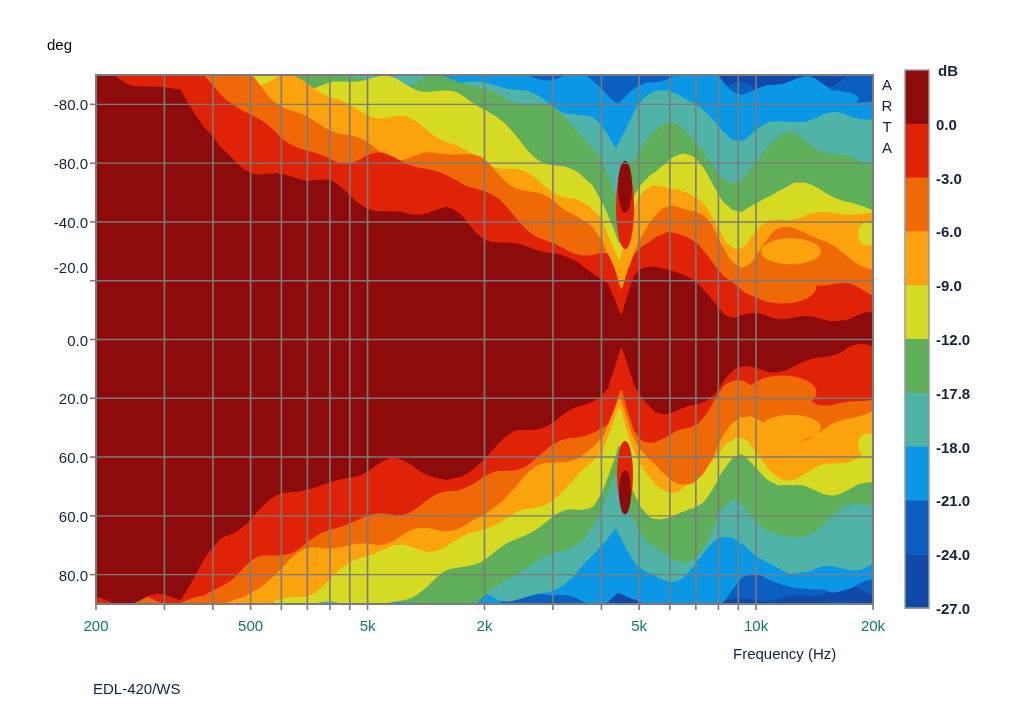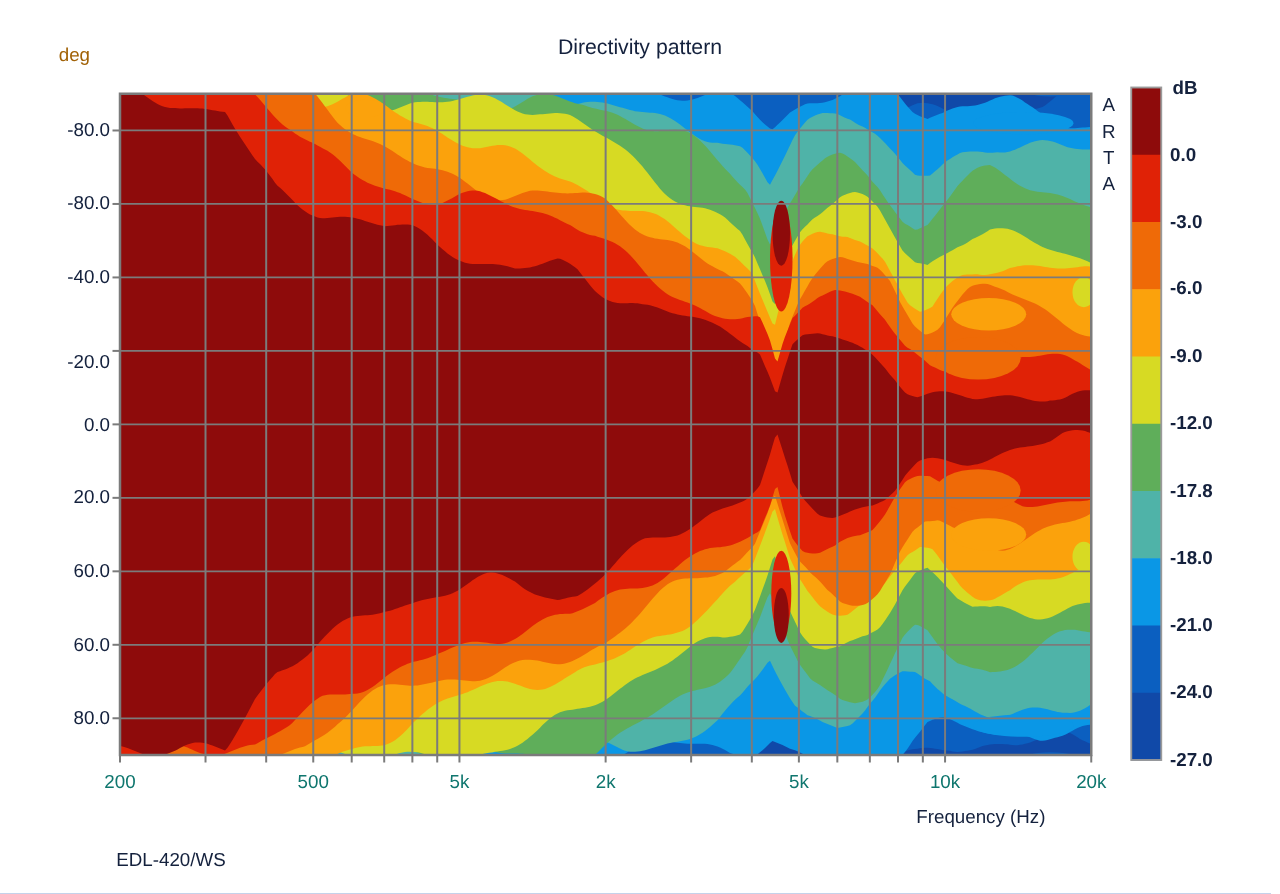--- a/index.html
+++ b/index.html
@@ -7,21 +7,21 @@
     width:1024px;height:715px;background:#ffffff;
     font-family:"Liberation Sans",sans-serif;
     position:relative;overflow:hidden;
   }
   #chart-root{position:absolute;left:0;top:0;width:1024px;height:715px;}
   .title{
     position:absolute;left:0;top:28px;width:1024px;text-align:center;
     font-size:17px;color:#14213d;font-weight:400;
   }
   .deg-label{
-    position:absolute;left:47px;top:36px;font-size:15px;color:#a16207;font-weight:400;
+    position:absolute;left:47px;top:36px;font-size:15px;color:#000000;font-weight:400;
   }
   .db-label{
     position:absolute;left:938px;top:62px;font-size:15px;color:#14213d;font-weight:700;
   }
   .xaxis-title{
     position:absolute;left:733px;top:645px;font-size:15px;color:#14213d;
   }
   .caption{
     position:absolute;left:93px;top:680px;font-size:15px;color:#14213d;
   }
@@ -43,38 +43,37 @@
     position:absolute;left:936px;transform:translateY(-50%);
     font-size:15px;color:#14213d;white-space:nowrap;font-weight:700;
   }
   svg{display:block;}
 </style>
 </head>
 <body>
 
 <div id="chart-root">
 
-  <div class="title">Directivity pattern</div>
   <div class="deg-label">deg</div>
   <div class="db-label">dB</div>
   <div class="xaxis-title">Frequency (Hz)</div>
   <div class="caption">EDL-420/WS</div>
 
   <div class="arta" id="arta-box">
       <span>A</span>
       <span>R</span>
       <span>T</span>
       <span>A</span>
     </div>
 
   <div class="ytick-wrap" id="yticks">
       <div class="ytick" style="top: 104.389px;">-80.0</div>
       <div class="ytick" style="top: 163.167px;">-80.0</div>
       <div class="ytick" style="top: 221.944px;">-40.0</div>
-      <div class="ytick" style="top: 290px; margin-left: 48px;">-20.0</div>
+      <div class="ytick" style="top: 267px; margin-left: 48px;">-20.0</div>
       <div class="ytick" style="top: 339.5px;">0.0</div>
       <div class="ytick" style="top: 398.278px;">20.0</div>
       <div class="ytick" style="top: 457.056px;">60.0</div>
       <div class="ytick" style="top: 515.833px;">60.0</div>
       <div class="ytick" style="top: 574.611px;">80.0</div>
     </div>
   <div id="xticks">
       <div class="xtick" style="left: 96px;">200</div>
       <div class="xtick" style="left: 250.6px;">500</div>
       <div class="xtick" style="left: 367.55px;">5k</div>

